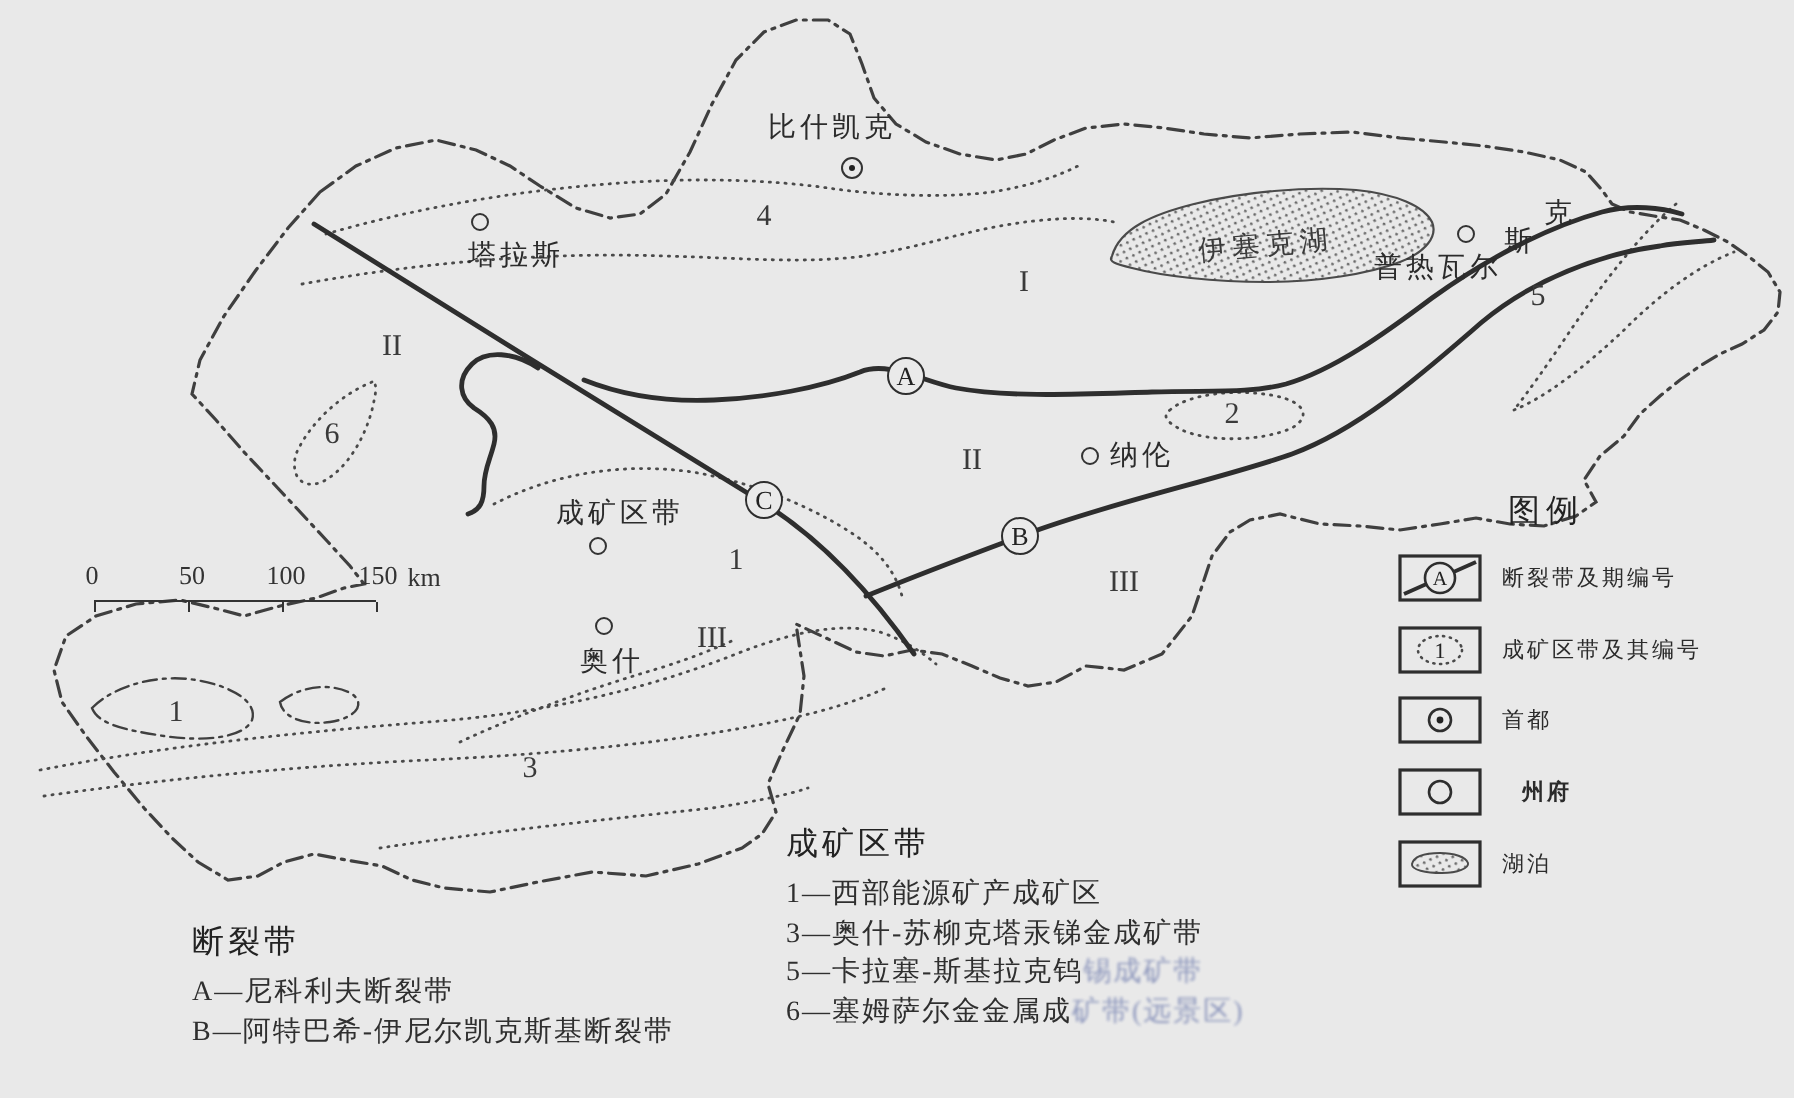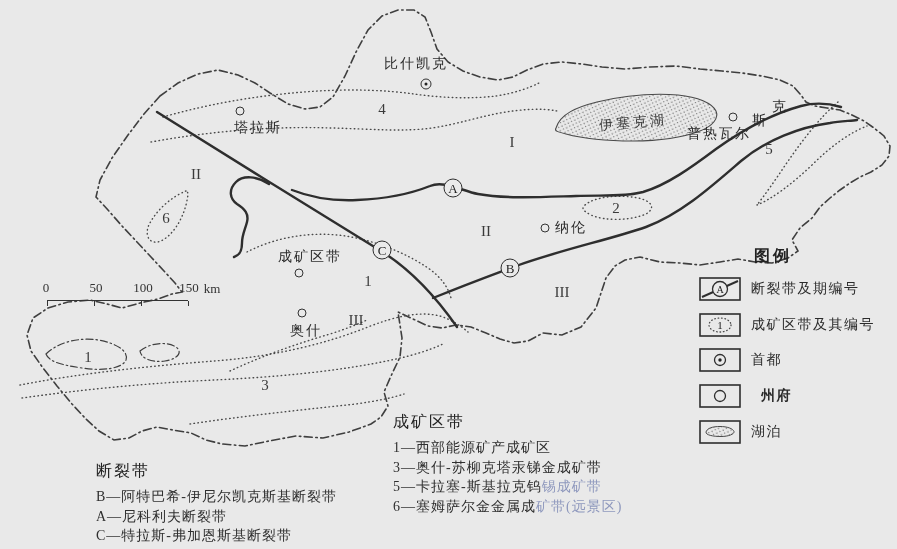--- a/index.html
+++ b/index.html
@@ -36,25 +36,25 @@
   }
   .lake-label{
     position:absolute;transform:translate(-50%,-50%) rotate(-5deg);
     font-size:14px;letter-spacing:3px;color:#3a3a3a;white-space:nowrap;
   }
   
   .scalebar-label{position:absolute;transform:translate(-50%,-50%);font-size:13px;color:#333;}
   .scalebar-line{position:absolute;height:0;border-top:1.4px solid #333;}
   .scalebar-tick{position:absolute;width:0;height:5px;border-left:1.2px solid #333;}
   
-  .legend-title{position:absolute;transform:translate(-50%,-50%);font-size:16px;letter-spacing:3px;color:#222;font-weight:bold;}
+  .legend-title{position:absolute;transform:translate(-50%,-50%);font-size:16px;letter-spacing:3px;color:#222;}
   .legend-symbol{position:absolute;}
   .legend-label{
     position:absolute;transform:translate(0,-50%);
-    font-size:14px;letter-spacing:1.5px;white-space:nowrap;color:#2b2b2b;text-align:right;
+    font-size:11px;letter-spacing:1.5px;white-space:nowrap;color:#2b2b2b;text-align:right;
   }
   
   .section{position:absolute;white-space:nowrap;}
   .section-title{font-size:16px;letter-spacing:2px;color:#222;margin-bottom:5px;}
   .section-item{font-size:14px;letter-spacing:1px;color:#2f2f2f;line-height:19.5px;}
   .blurred{
     color:#8a94bb;filter:blur(0.7px);opacity:.95;
   }
 </style>
 </head>
@@ -199,23 +199,22 @@
 
     <svg class="legend-symbol" style="left:699px;top:420px;" width="42" height="24">
       <rect x="1" y="1" width="40" height="22" fill="none" stroke="#2e2e2e" stroke-width="1.6"></rect>
       <path d="M7,12 C8,8 14,6.5 21,6.5 C28,6.5 34,8.5 35,11.5 C35.5,14 30,16.5 22,16.5 C14,16.5 6.5,15 7,12 Z" fill="url(#stipple)" stroke="#4a4a4a" stroke-width="1"></path>
     </svg>
     <div class="legend-label" style="left:751px;top:432px;">湖泊</div>
   </div>
 
   <div class="section" style="left:96px;top:461px;">
     <div class="section-title">断裂带</div>
+    <div class="section-item">A—尼科利夫断裂带</div>
     <div class="section-item">B—阿特巴希-伊尼尔凯克斯基断裂带</div>
-    <div class="section-item">A—尼科利夫断裂带</div>
-    <div class="section-item">C—特拉斯-弗加恩斯基断裂带</div>
   </div>
 
   <div class="section" style="left:393px;top:412px;">
     <div class="section-title">成矿区带</div>
     <div class="section-item"><span>1—西部能源矿产成矿区</span></div>
     <div class="section-item"><span>3—奥什-苏柳克塔汞锑金成矿带</span></div>
     <div class="section-item"><span>5—卡拉塞-斯基拉克钨</span><span class="blurred">锡成矿带</span></div>
     <div class="section-item"><span>6—塞姆萨尔金金属成</span><span class="blurred">矿带(远景区)</span></div>
   </div>
 

